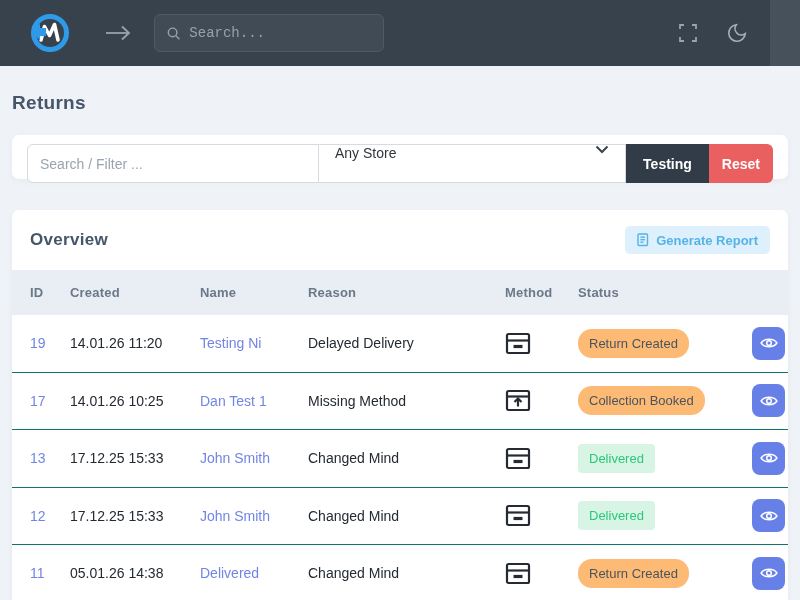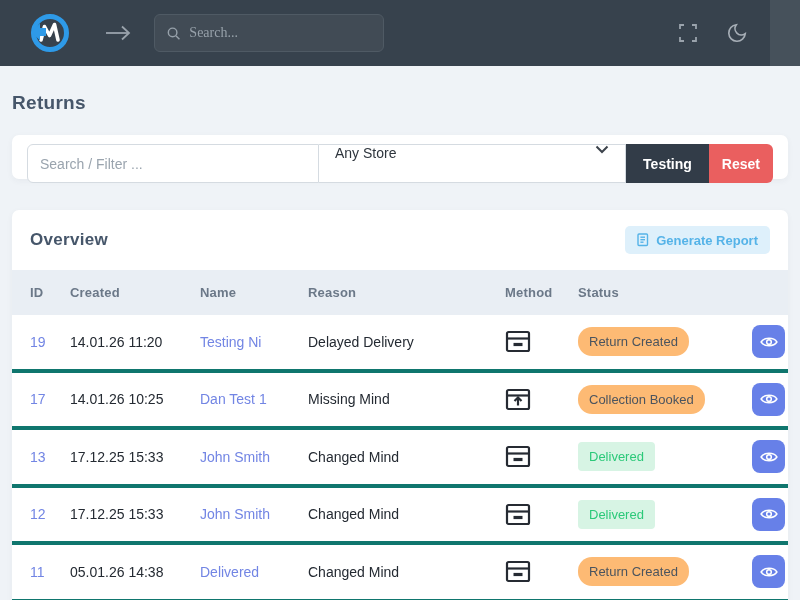--- a/index.html
+++ b/index.html
@@ -17,21 +17,21 @@
   }
   .logo { width: 46px; height: 46px; display: flex; align-items: center; justify-content: center; cursor: pointer; }
   .nav-arrow { background: none; border: none; margin-left: 32px; cursor: pointer; display: flex; align-items: center; }
   .nav-search {
     margin-left: 22px; width: 230px; height: 38px;
     background: #414b55; border: 1px solid #4f5a64; border-radius: 6px;
     display: flex; align-items: center; padding: 0 12px; gap: 9px;
   }
   .nav-search input {
     background: transparent; border: none; outline: none; color: #cfd6dc;
-    font-size: 14px; width: 100%; font-family: Liberation Serif, serif;
+    font-size: 14px; width: 100%; font-family: Liberation Mono, monospace;
   }
   .nav-search input::placeholder { color: #97a1aa; }
   .nav-right { margin-left: auto; margin-right: 52px; display: flex; align-items: center; gap: 28px; }
   .nav-right button { background: none; border: none; cursor: pointer; display: flex; align-items: center; }
   .nav-edge { position: absolute; right: 0; top: 0; width: 30px; height: 66px; background: #46515b; }
 
   
   main { padding: 0 12px; }
   .page-title {
     margin-top: 26px; font-size: 19px; font-weight: 700; color: #46566a;
@@ -83,21 +83,21 @@
   }
 
   .grid-cols {
     display: grid;
     grid-template-columns: 40px 130px 108px 197px 73px 174px 1fr;
     padding-left: 18px; align-items: center;
   }
   .thead { background: #e9eef4; height: 45px; }
   .thead .th { font-size: 13px; font-weight: 700; color: #6b7888; letter-spacing: 0.2px; }
 
-  .trow { height: 57.5px; border-bottom: 4px solid #0f766e; background: #fff; }
+  .trow { height: 57.5px; border-bottom: 1px solid #0f766e; background: #fff; }
   .td { font-size: 14px; }
   .id-link, .name-link { color: #7285e4; font-weight: 500; text-decoration: none; cursor: pointer; }
   .created, .reason { color: #242a32; font-weight: 500; }
   .method { display: flex; align-items: center; }
   .badge {
     display: inline-block; padding: 7px 11px; border-radius: 4px;
     font-size: 13px; font-weight: 500; white-space: nowrap;
   }
   .badge-gray { background: #fdba74; color: #4b545e; border-radius: 14px; }
   .badge-green { background: #d7f4e4; color: #2bc979; }
@@ -215,21 +215,21 @@
           <circle cx="12" cy="9" r="3.1"></circle>
         </svg>
       </button>
     </div>
   </div>
 
   <div class="trow grid-cols">
     <a class="td id-link">17</a>
     <div class="td created">14.01.26 10:25</div>
     <a class="td name-link">Dan Test 1</a>
-    <div class="td reason">Missing Mind</div>
+    <div class="td reason">Missing Method</div>
     <div class="td method">
 
       <span class="micon" style="display: inline-flex;">
         <svg width="26" height="23" viewBox="0 0 26 23" fill="none" stroke="#262b33" stroke-width="2.2">
           <rect x="2" y="2" width="22" height="19" rx="1.5"></rect>
           <line x1="2" y1="7.5" x2="24" y2="7.5"></line>
           <line x1="13" y1="17.5" x2="13" y2="10"></line>
           <polyline points="9.5,13 13,9.5 16.5,13"></polyline>
         </svg>
       </span>

